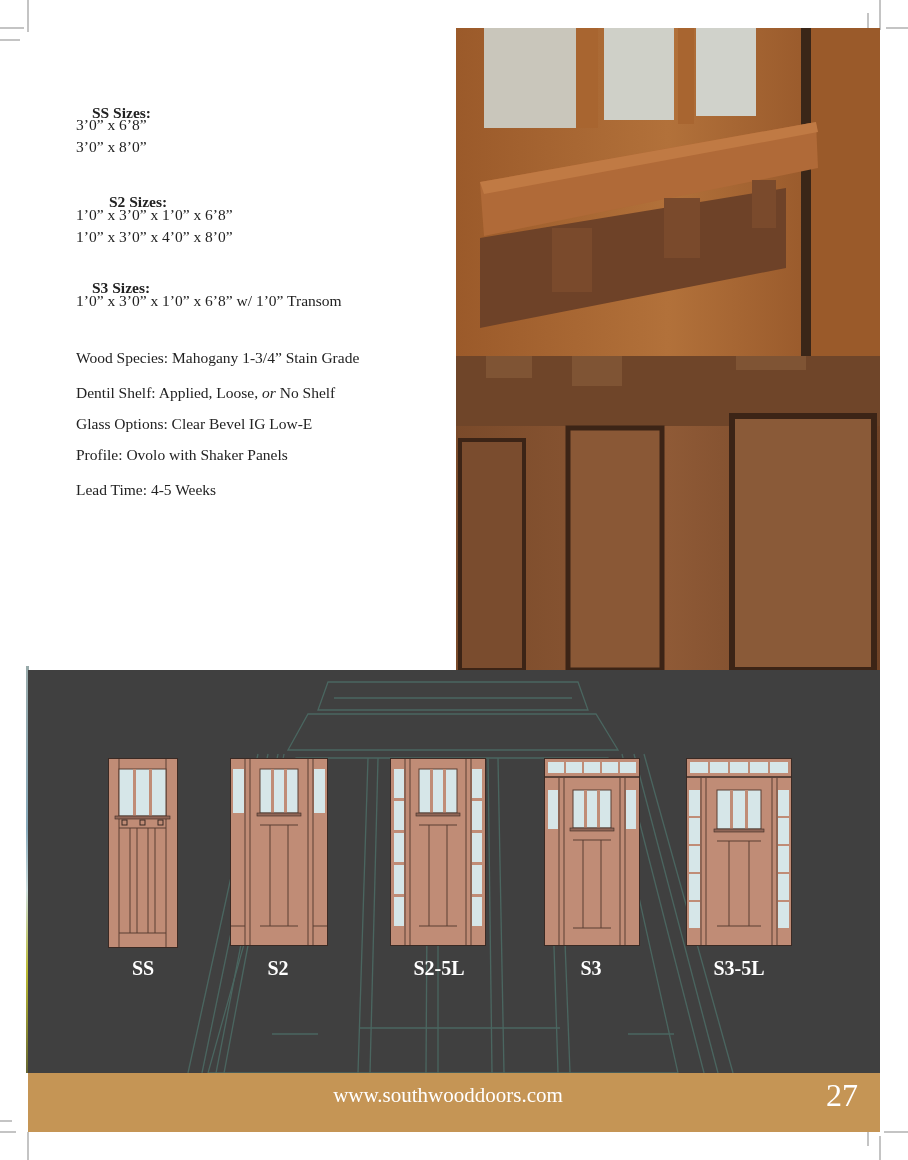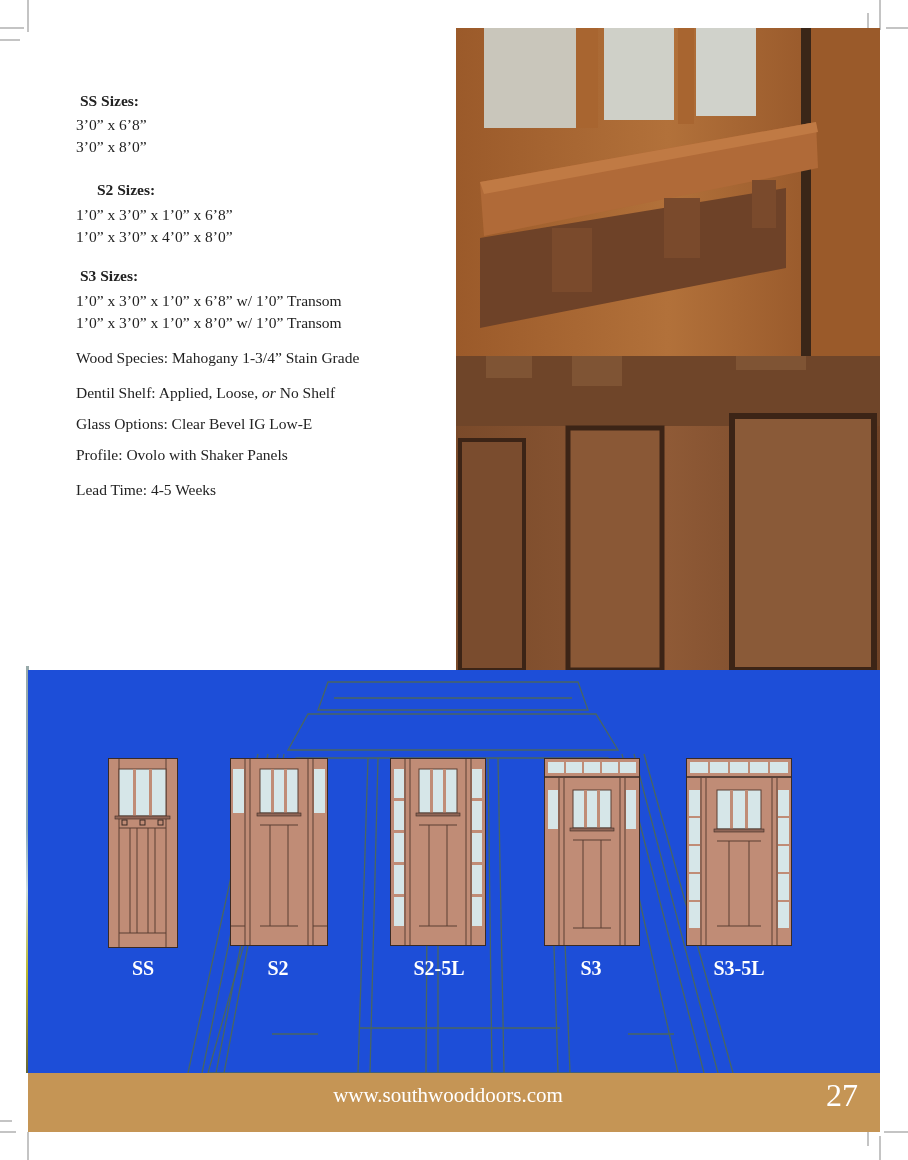--- a/index.html
+++ b/index.html
@@ -1,24 +1,24 @@
 <!DOCTYPE html>
 <html><head>
 <meta charset="utf-8">
 <style>
   html,body{margin:0;padding:0;background:#fff;}
   body{width:908px;height:1160px;position:relative;overflow:hidden;font-family:"Liberation Serif","DejaVu Serif",serif;color:#222;}
   .crop{position:absolute;background:#c4c4c4;}
   .specs{position:absolute;left:76px;top:86px;width:370px;font-size:15.5px;line-height:22px;}
-  .specs .h{font-weight:bold;margin:4px;}
+  .specs .h{font-weight:bold;margin:16px;}
   .specs .l{margin:0;}
   .specs .blk{position:absolute;left:0;white-space:nowrap;}
   .specs b{font-weight:normal;}
   .photo{position:absolute;left:456px;top:28px;width:424px;height:642px;overflow:hidden;background:#8a5a34;}
-  .panel{position:absolute;left:28px;top:670px;width:852px;height:403px;background:#1d4ed8;overflow:hidden;}
+  .panel{position:absolute;left:28px;top:670px;width:852px;height:403px;background:#404040;overflow:hidden;}
   .panel-edge{position:absolute;left:26px;top:666px;width:3px;height:407px;background:linear-gradient(#9aa 0%,#8ab 40%,#cdd 55%,#bb3 75%,#663 100%);}
   .footer{position:absolute;left:28px;top:1073px;width:852px;height:59px;background:#c59555;}
   .footer .url{position:absolute;left:0;width:840px;top:10px;text-align:center;color:#fff;font-size:21px;}
   .footer .pg{position:absolute;right:22px;top:4px;color:#fff;font-size:32px;font-weight:normal;}
   .door-label{position:absolute;color:#fff;font-weight:bold;font-size:20px;text-align:center;width:120px;}
 </style>
 </head>
 <body>
 
 <div class="crop" style="left:27px;top:0;width:2px;height:32px"></div>
@@ -47,21 +47,20 @@
   </div>
   <div class="blk" style="top:118px">
     <p class="l">1’0” x 3’0” x 1’0” x 6’8”</p>
     <p class="l">1’0” x 3’0” x 4’0” x 8’0”</p>
   </div>
   <div class="blk" style="top:175px">
     <p class="h">S3 Sizes:</p>
   </div>
   <div class="blk" style="top:204px">
     <p class="l">1’0” x 3’0” x 1’0” x 6’8” w/ 1’0” Transom</p>
-    <p class="l">1’0” x 3’0” x 1’0” x 8’0” w/ 1’0” Transom</p>
   </div>
   <div class="blk" style="top:261px">
     <b>Wood Species:</b>
     <span>Mahogany 1-3/4” Stain Grade</span>
   </div>
   <div class="blk" style="top:296px">
     <b>Dentil Shelf:</b>
     <span>Applied, Loose,</span>
     <b><i>or</i></b>
     <span>No Shelf</span>

